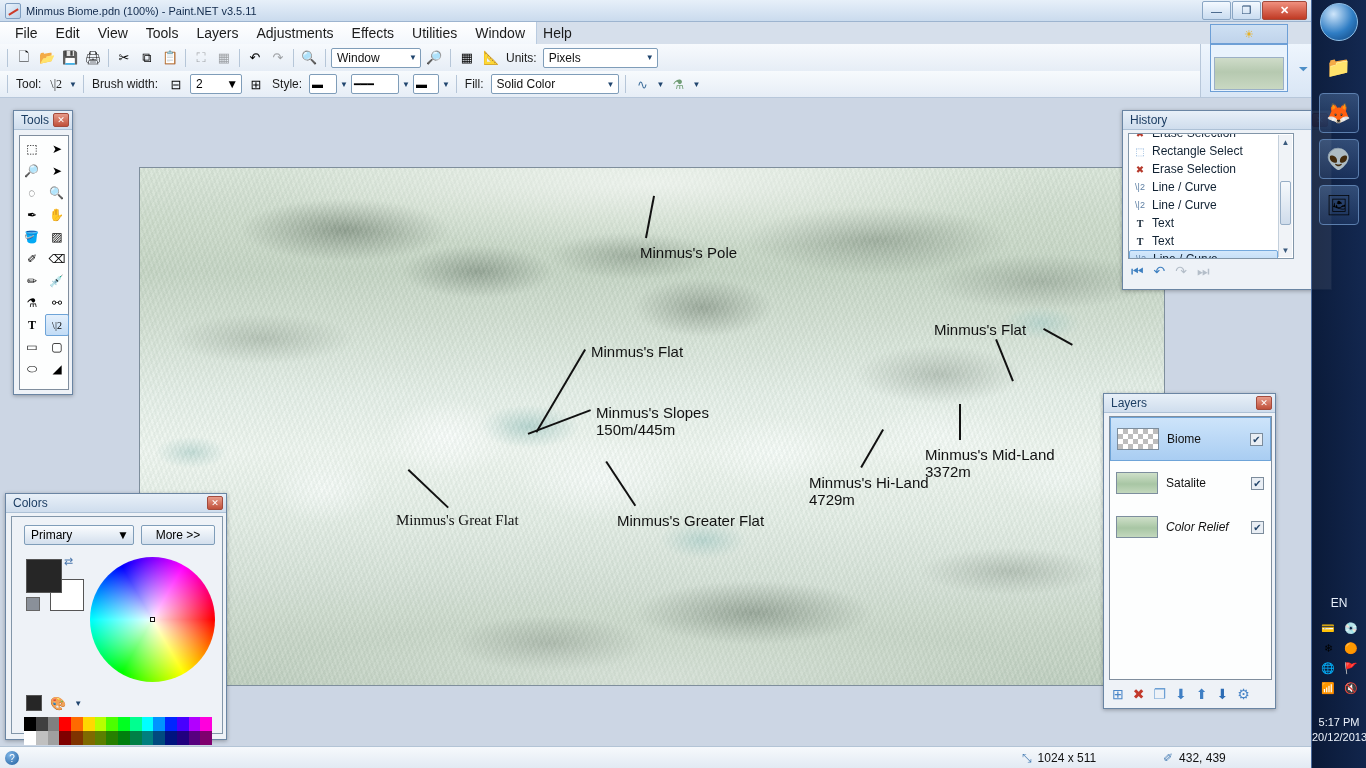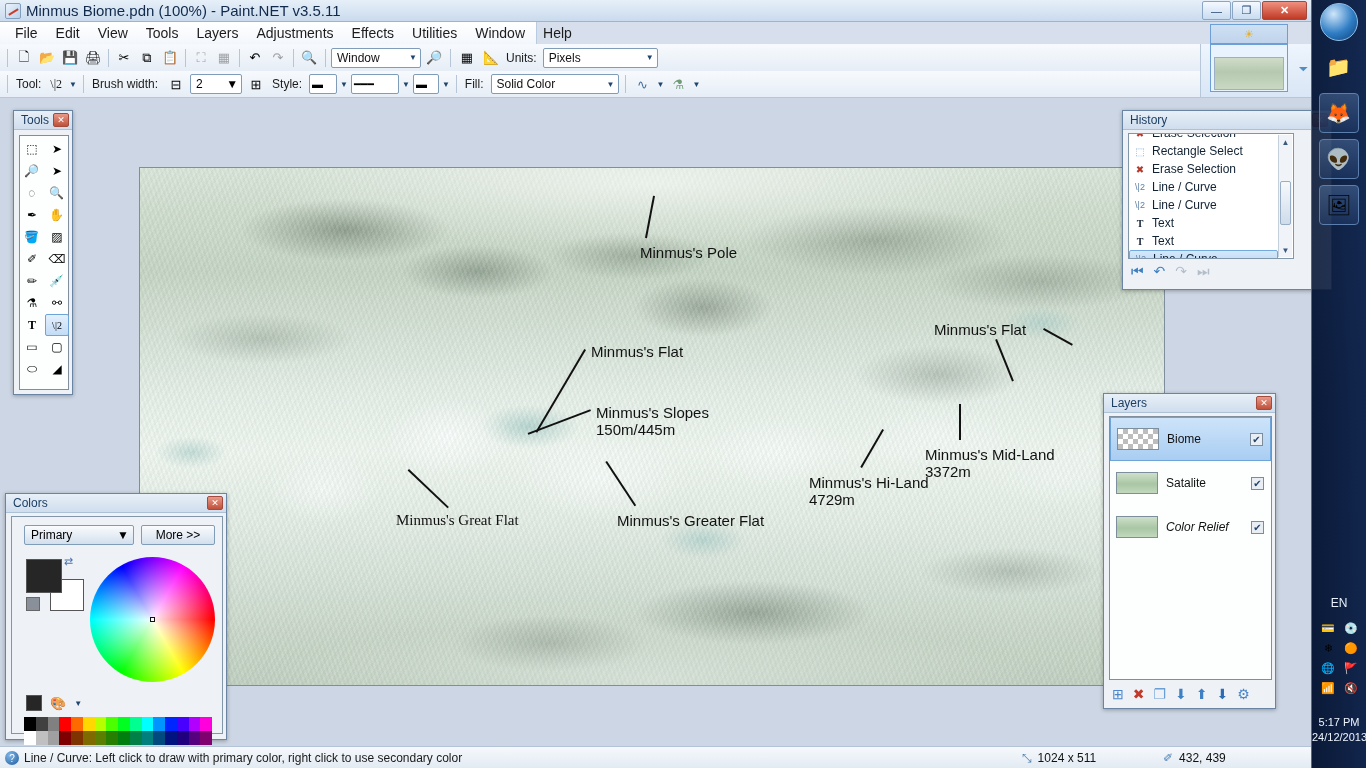--- a/index.html
+++ b/index.html
@@ -31,21 +31,21 @@
   }
   #titlebar .tb-icon{
     width:16px;height:16px;margin-left:5px;margin-right:5px;
     background:linear-gradient(135deg,#eaf2fb,#b9d1e8);
     border:1px solid #7f9ec0; border-radius:2px; position:relative;
   }
   #titlebar .tb-icon:after{
     content:""; position:absolute; left:2px; top:7px; width:11px; height:2px;
     background:#cc3b2a; transform:rotate(-32deg);
   }
-  #title-text{ font-size:15px; color:#112a4c; white-space:nowrap; }
+  #title-text{ font-size:11px; color:#112a4c; white-space:nowrap; }
   .wbtns{ position:absolute; right:4px; top:1px; display:flex; gap:1px; }
   .wbtn{
     width:29px;height:19px; border:1px solid #8aa6c4; border-radius:2px;
     background:linear-gradient(180deg,#f4f9ff,#c9dcf0);
     display:flex;align-items:center;justify-content:center;
     font-size:11px; color:#21456e;
   }
   .wbtn.close{
     width:45px; border-color:#a34a3c;
     background:linear-gradient(180deg,#f0907f,#c03a24);
@@ -602,21 +602,20 @@
           <div style="background: rgb(0, 19, 127);"></div>
           <div style="background: rgb(33, 0, 127);"></div>
           <div style="background: rgb(87, 0, 127);"></div>
           <div style="background: rgb(127, 0, 110);"></div>
         </div>
     </div>
   </div>
 
   <div id="statusbar">
     <div id="st-help">?</div>
-    <span class="st-text">Line / Curve: Left click to draw with primary color, right click to use secondary color</span>
     <div class="st-right" style="left:1022px;">
       <span style="color:#4a7fb5;">⤡</span>
       <span>1024 x 511</span>
     </div>
     <div class="st-right" style="left:1163px;">
       <span style="color:#4a7fb5;">✐</span>
       <span>432, 439</span>
     </div>
   </div>
 </div>
@@ -635,15 +634,15 @@
       <div class="tray-i">💿</div>
       <div class="tray-i">❄</div>
       <div class="tray-i">🟠</div>
       <div class="tray-i">🌐</div>
       <div class="tray-i">🚩</div>
       <div class="tray-i">📶</div>
       <div class="tray-i">🔇</div>
     </div>
   <div id="clock">
     <div>5:17 PM</div>
-    <div>24/12/2013</div>
+    <div>20/12/2013</div>
   </div>
 </div>
 
 </body></html>

